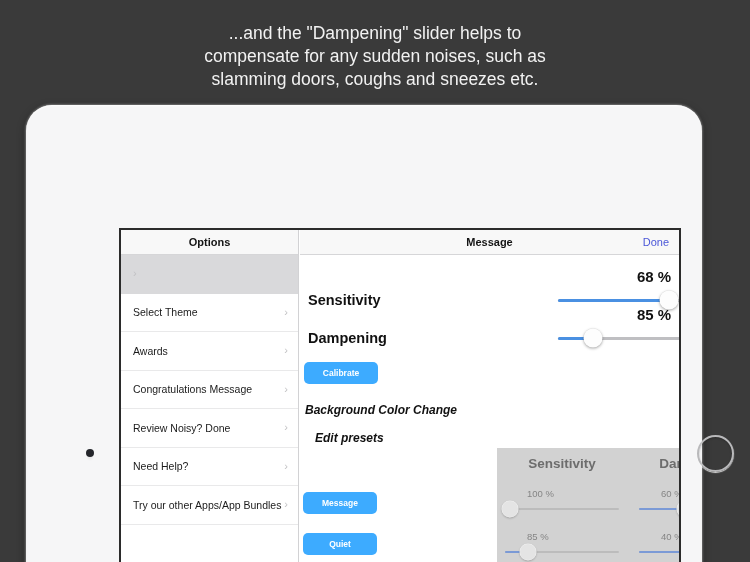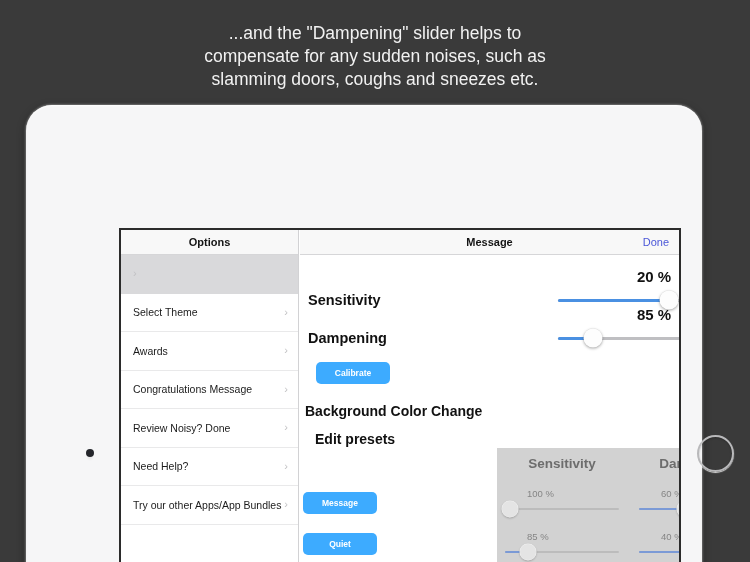--- a/index.html
+++ b/index.html
@@ -106,21 +106,21 @@
     box-shadow:0 1px 3px rgba(0,0,0,.35), 0 0 0 .5px rgba(0,0,0,.05);
   }
 
   .btn-blue {
     position:absolute; background:#3dabff; border-radius:5px;
     color:#fff; font-size:8.5px; font-weight:700;
     display:flex; align-items:center; justify-content:center;
   }
 
   .row-label {
-    position:absolute; font-size:14px; font-weight:700; color:#111;
+    position:absolute; font-size:12px; font-weight:700; color:#111;font-style:italic;
   }
 
   
   #preset-panel {
     position:absolute; left:197px; top:218px;
     width:264px; height:227px;
     background:#d2d2d2;
   }
   .col-title {
     position:absolute; top:8px; font-size:13.5px; font-weight:700;
@@ -194,34 +194,34 @@
         </div>
     </div>
 
     <div id="settings">
       <div class="pane-header">
         <span class="title">Message</span>
         <span class="done">Done</span>
       </div>
 
       <div class="slider-label" style="left:8px; top:62px;">Sensitivity</div>
-      <div class="pct" style="left:319px; top:38px;">20 %</div>
+      <div class="pct" style="left:319px; top:38px;">68 %</div>
       <div class="track" id="trk-sens" style="left:258px; top:69px; width:206px;">
         <div class="fill" style="width: 54%;"></div>
         <div class="thumb" style="left: 54%;"></div>
       </div>
 
       <div class="slider-label" style="left:8px; top:100px;">Dampening</div>
       <div class="pct" style="left:319px; top:76px;">85 %</div>
       <div class="track" id="trk-damp" style="left:258px; top:107px; width:206px;">
         <div class="fill" style="width: 17%;"></div>
         <div class="thumb" style="left: 17%;"></div>
       </div>
 
-      <div class="btn-blue" style="left:16px; top:132px; width:74px; height:22px;">Calibrate</div>
+      <div class="btn-blue" style="left:4px; top:132px; width:74px; height:22px;">Calibrate</div>
 
       <div class="row-label" style="left:5px; top:173px;">Background Color Change</div>
 
       <div class="row-label" style="left:15px; top:201px;">Edit presets</div>
 
       <div class="btn-blue" style="left:3px; top:262px; width:74px; height:22px;">Message</div>
       <div class="btn-blue" style="left:3px; top:303px; width:74px; height:22px;">Quiet</div>
 
       <div id="preset-panel">
         <div class="col-title" style="left:0px;">Sensitivity</div>

